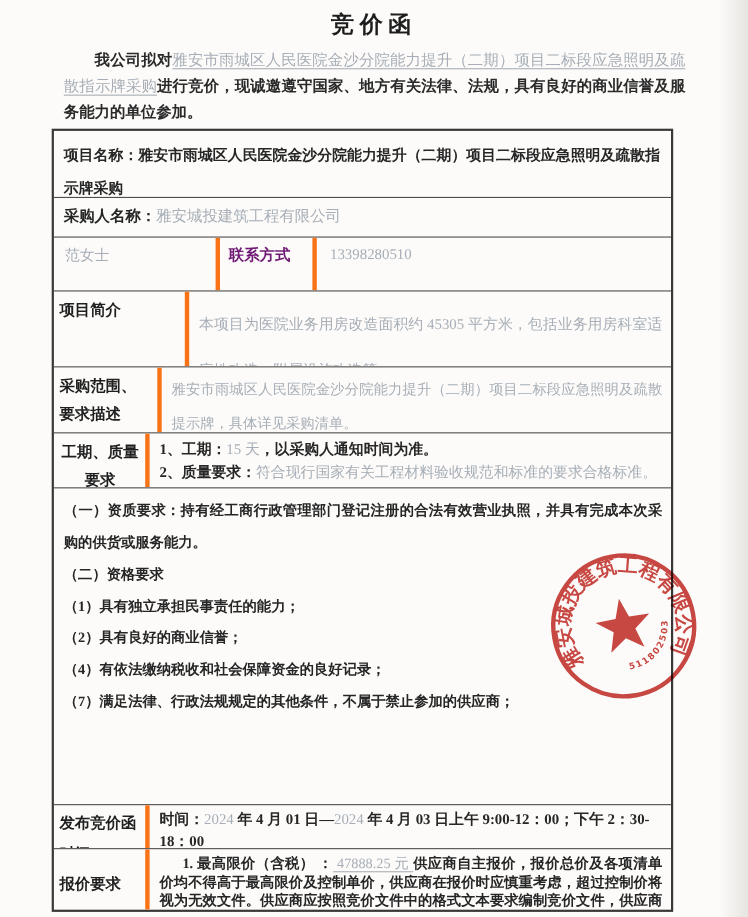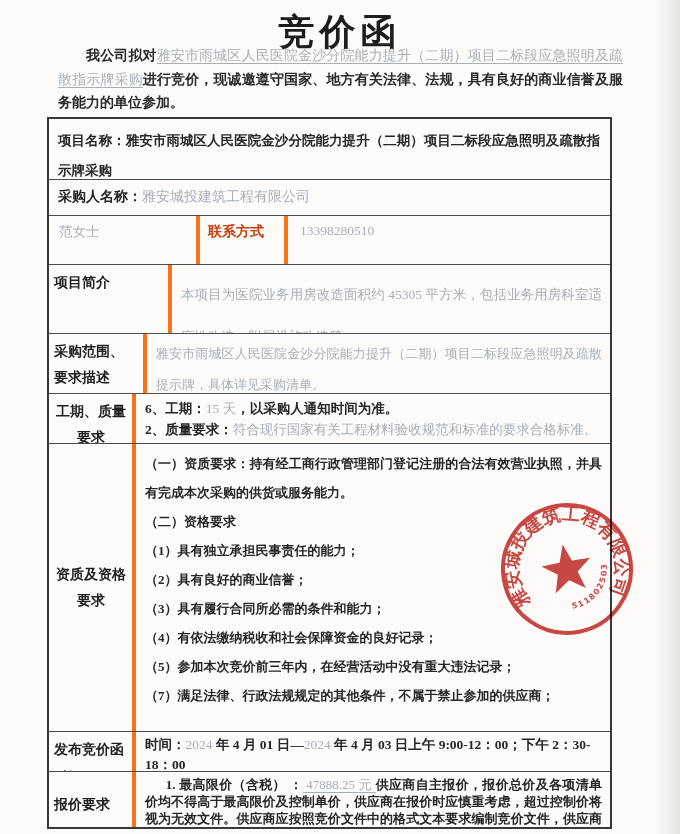--- a/index.html
+++ b/index.html
@@ -11,21 +11,21 @@
     color:#272727;
     overflow:hidden;
   }
   .page-edge {
     position:absolute; top:0; right:0; width:26px; height:834px;
     background:linear-gradient(to right, rgba(160,158,150,0), rgba(150,148,140,0.22));
     pointer-events:none;
   }
   .doc-title {
     position:absolute; top:8px; left:0; width:680px;
-    text-align:center; font-size:36px; font-weight:700; letter-spacing:5px;
+    text-align:center; font-size:21px; font-weight:700; letter-spacing:5px;
     color:#1d1d1d;
   }
   .intro {
     position:absolute; top:44px; left:58px; width:565px;
     font-size:14px; line-height:23.5px; text-align:justify;
     text-indent:2em; font-weight:700; color:#2a2a2a;
   }
   .gray { color:#a7aeb7; font-weight:400; }
   .underl { text-decoration:underline; text-decoration-color:#a7aeb7; text-underline-offset:3px; }
 
@@ -43,21 +43,21 @@
             padding:5px 4px 0 5px; color:#1f1f1f; }
   .content { flex:1; padding:4px 8px 0 9px; font-size:13.5px; }
   .dark { font-weight:700; color:#262626; }
 
   .r1 { height:60px; }
   .r1 .full { padding:7px 10px 0 9px; font-size:13.5px; line-height:30px; text-align:justify; }
   .r2 { height:36px; }
   .r2 .full { padding:8px 10px 0 9px; font-size:14px; }
   .r3 { height:49px; }
   .r3 .c-name  { width:147px; flex:none; font-size:13.5px; padding:7px 6px 0 10px; }
-  .r3 .c-mlbl  { width:88px;  flex:none; font-weight:700; font-size:14px; padding:7px 4px 0 8px; color:#c2410c;}
+  .r3 .c-mlbl  { width:88px;  flex:none; font-weight:700; font-size:14px; padding:7px 4px 0 8px; color:#701a75;}
   .r3 .c-phone { flex:1; font-size:13.5px; padding:7px 6px 0 12px; }
   .r4 { height:69px; }
   .r4 .content { line-height:42px; padding-top:9px; text-align:justify;margin-left:36px; }
   .r5 { height:60px;gap:11px; }
   .r5 .content { line-height:31px; font-size:13px; text-align:justify; }
   .r6 { height:50px; }
   .r6 .content { line-height:21px; padding-top:4px; }
   .r6 .lblcol  { text-align:center; line-height:26px; }
   .r7 { height:288px; }
   .r7 .lblcol { display:flex; align-items:center; justify-content:center; text-align:center; padding-top:0; }
@@ -108,35 +108,32 @@
   </div>
 
   <div class="trow r5">
     <div class="tcell lblcol">采购范围、要求描述</div>
     <div class="tcell content gray">雅安市雨城区人民医院金沙分院能力提升（二期）项目二标段应急照明及疏散提示牌，具体详见采购清单。</div>
   </div>
 
   <div class="trow r6">
     <div class="tcell lblcol">工期、质量要求</div>
     <div class="tcell content">
-      <div><span class="dark">6、工期：</span><span class="gray">15 天</span><span class="dark">，以采购人通知时间为准。</span></div>
+      <div><span class="dark">1、工期：</span><span class="gray">15 天</span><span class="dark">，以采购人通知时间为准。</span></div>
       <div><span class="dark">2、质量要求：</span><span class="gray">符合现行国家有关工程材料验收规范和标准的要求合格标准。</span></div>
     </div>
   </div>
 
   <div class="trow r7">
-    <div class="tcell lblcol">资质及资格要求</div>
     <div class="tcell content">
       <div class="dark">（一）资质要求：持有经工商行政管理部门登记注册的合法有效营业执照，并具有完成本次采购的供货或服务能力。</div>
       <div class="dark">（二）资格要求</div>
       <div class="dark">（1）具有独立承担民事责任的能力；</div>
       <div class="dark">（2）具有良好的商业信誉；</div>
-      <div class="dark">（3）具有履行合同所必需的条件和能力；</div>
       <div class="dark">（4）有依法缴纳税收和社会保障资金的良好记录；</div>
-      <div class="dark">（5）参加本次竞价前三年内，在经营活动中没有重大违法记录；</div>
       <div class="dark">（7）满足法律、行政法规规定的其他条件，不属于禁止参加的供应商；</div>
     </div>
   </div>
 
   <div class="trow r8">
     <div class="tcell lblcol">发布竞价函时间</div>
     <div class="tcell content">
       <div><span class="dark">时间：</span><span class="gray">2024</span><span class="dark"> 年 4 月 01 日—</span><span class="gray">2024</span><span class="dark"> 年 4 月 03 日上午 9:00-12：00；下午 2：30-18：00</span></div>
 
     </div>

